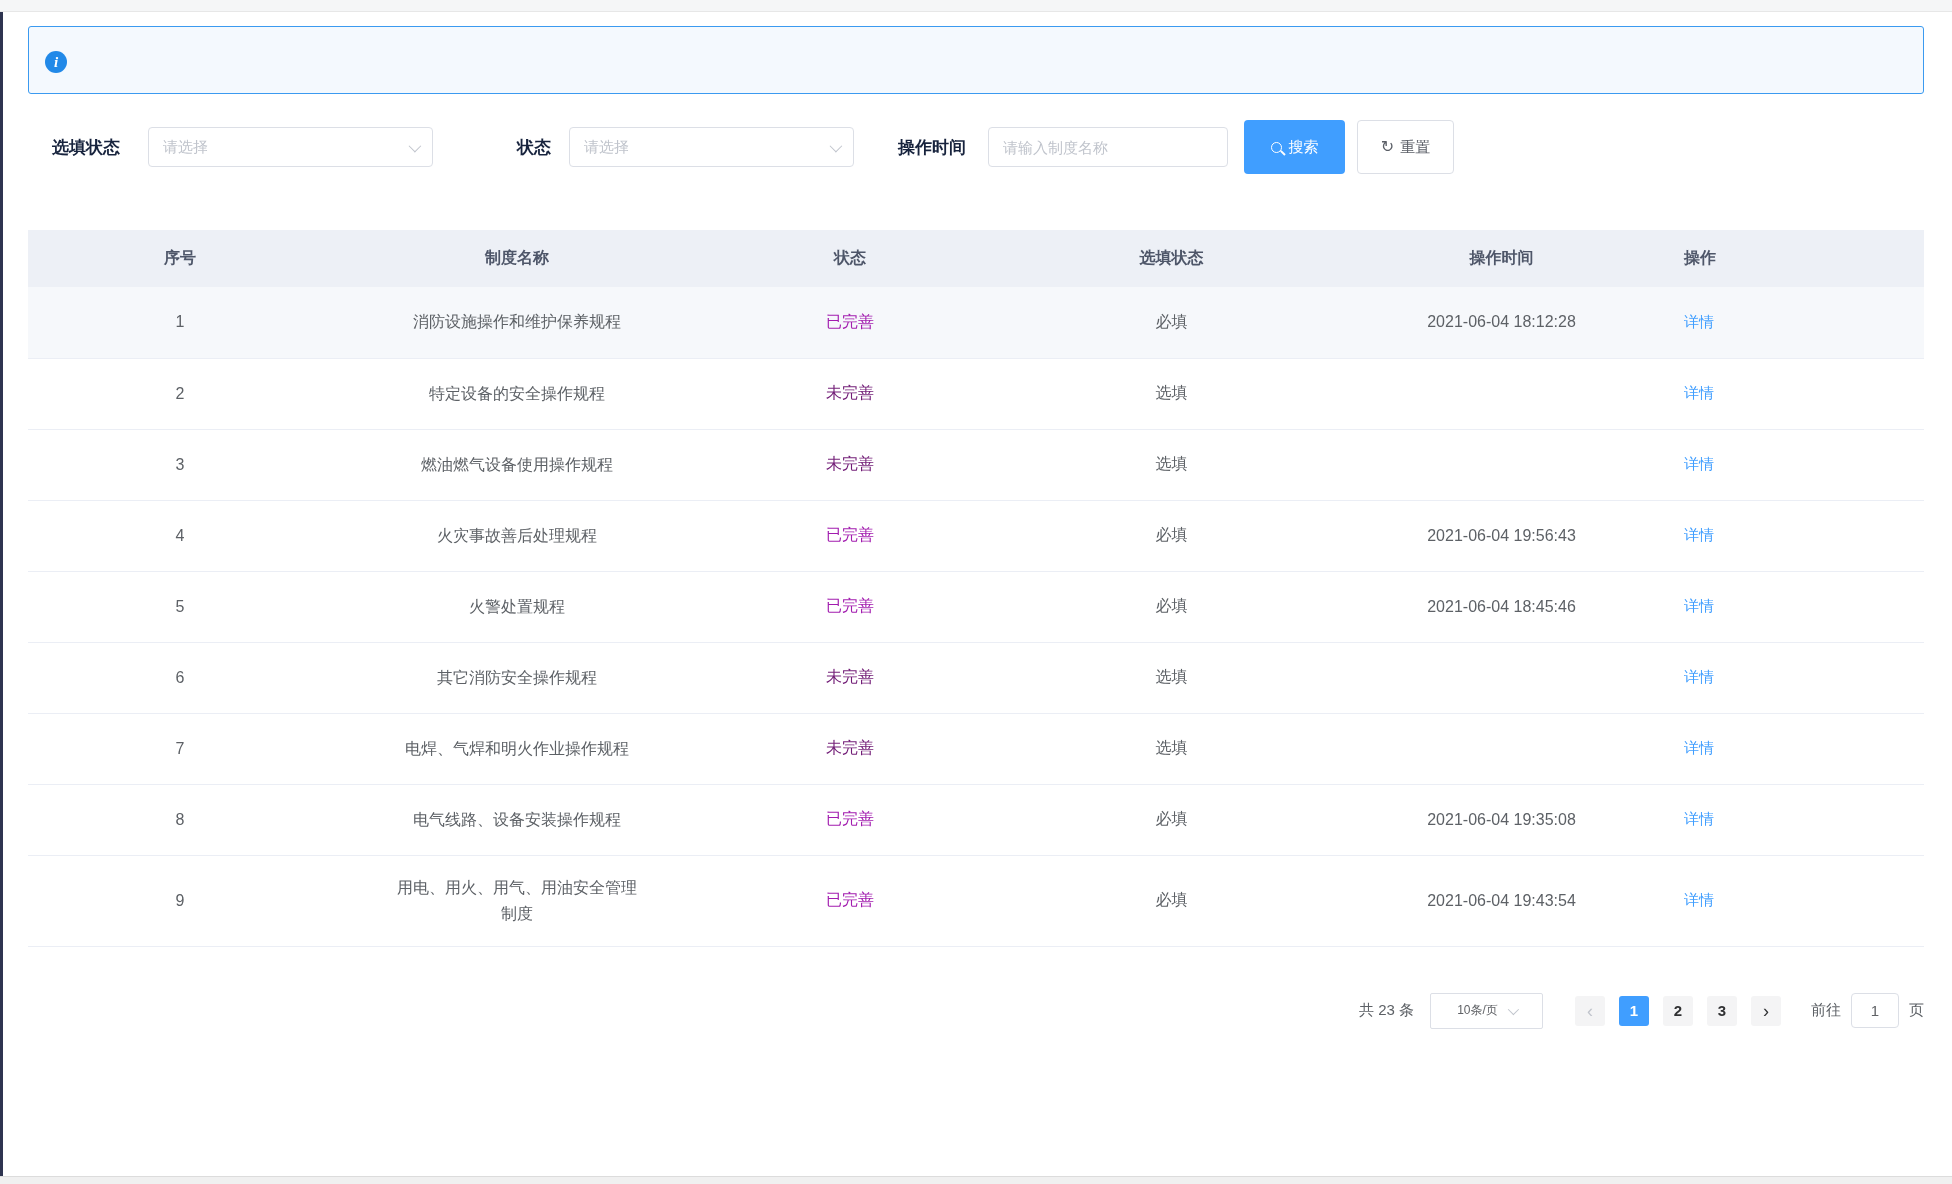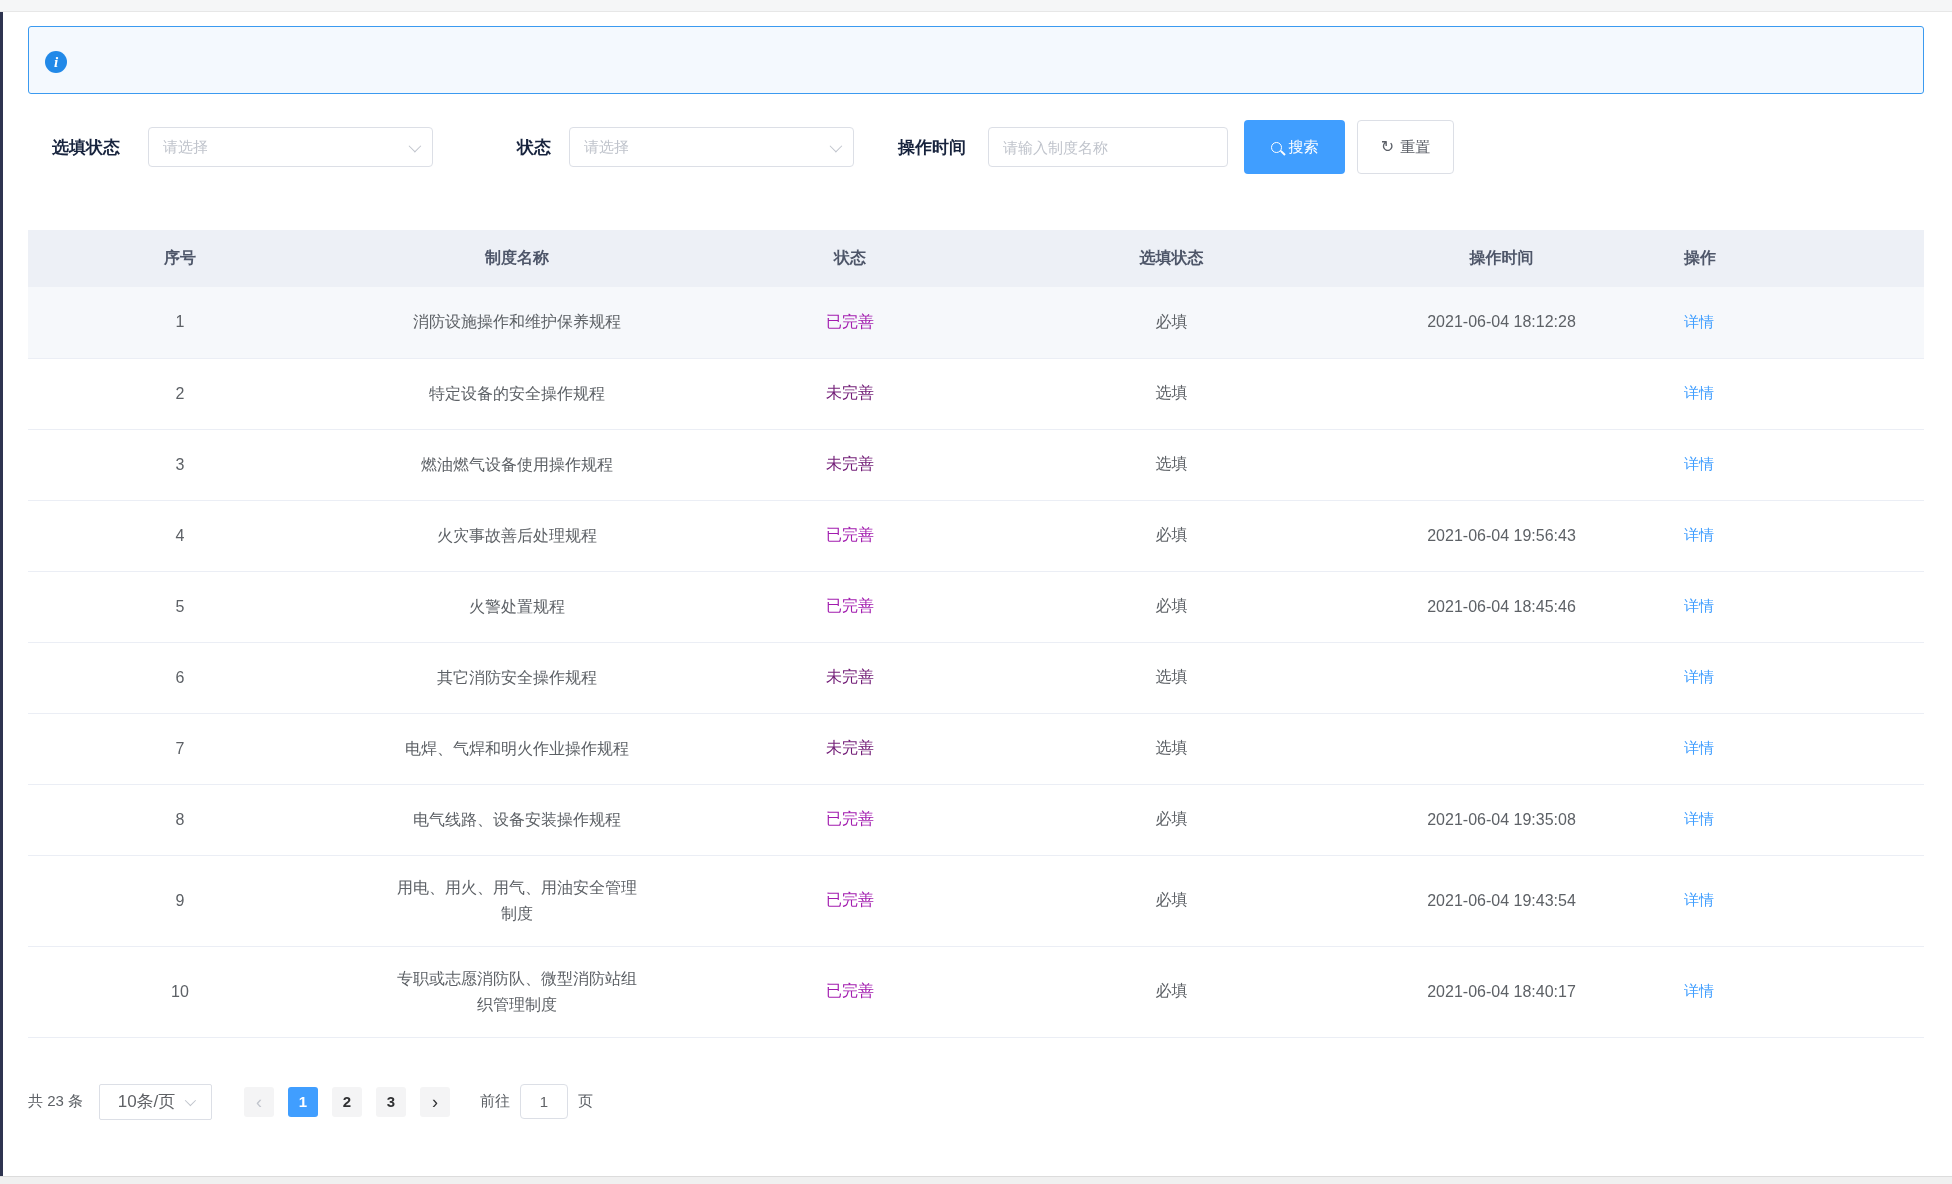--- a/index.html
+++ b/index.html
@@ -58,25 +58,25 @@
   td { height:71px; border-bottom:1px solid #ebeef5; text-align:center; font-size:16px; color:#5d6166; }
   tr.tall td { height:91px; }
   tr.hovered { background:#f6f8fb; }
   th.col-op, td.col-op { text-align:left; padding-left:26px; }
   .name-inner { display:inline-block; max-width:246px; line-height:26px; vertical-align:middle; }
   .status-done { color:#a21caf; }
   .status-undone { color:#701a75; }
   .link { color:#409EFF; font-size:15px; cursor:pointer; }
 
   
-  .pagination { margin:46px 28px 0; display:flex; justify-content:flex-start; align-items:center; font-size:15px; color:#5d6166; }
+  .pagination { margin:46px 28px 0; display:flex; justify-content:flex-end; align-items:center; font-size:15px; color:#5d6166; }
   .pg-total { margin-right:16px; }
   .size-sel {
     width:113px; height:36px; border:1px solid #dcdfe6; border-radius:2px; background:#fff;
-    display:flex; align-items:center; justify-content:center; gap:10px; cursor:pointer; color:#606266; font-size:17px;
+    display:flex; align-items:center; justify-content:center; gap:10px; cursor:pointer; color:#606266; font-size:12px;
   }
   .size-sel .chev-down { width:8px; height:8px; }
   .pager { display:flex; align-items:center; margin-left:32px; }
   .pg-btn {
     min-width:30px; height:30px; border-radius:3px; background:#f4f4f5; border:none; cursor:pointer;
     display:flex; align-items:center; justify-content:center; font-size:15px; font-weight:bold;
     color:#303133; margin-right:14px; font-family:inherit;
   }
   .pg-btn:last-child { margin-right:0; }
   .pg-btn.arrow { font-weight:normal; font-size:18px; line-height:1; }
@@ -210,28 +210,20 @@
         <td class="col-op"><span class="link">详情</span></td>
       </tr>
       <tr class="tall">
         <td>9</td>
         <td><span class="name-inner">用电、用火、用气、用油安全管理制度</span></td>
         <td><span class="status-done">已完善</span></td>
         <td>必填</td>
         <td>2021-06-04 19:43:54</td>
         <td class="col-op"><span class="link">详情</span></td>
       </tr>
-      <tr class="tall">
-        <td>10</td>
-        <td><span class="name-inner">专职或志愿消防队、微型消防站组织管理制度</span></td>
-        <td><span class="status-done">已完善</span></td>
-        <td>必填</td>
-        <td>2021-06-04 18:40:17</td>
-        <td class="col-op"><span class="link">详情</span></td>
-      </tr>
     </tbody>
   </table>
 </div>
 
 <div class="pagination">
   <span class="pg-total">共 23 条</span>
   <div class="size-sel">
     <span>10条/页</span>
     <span class="chev-down"></span>
   </div>

